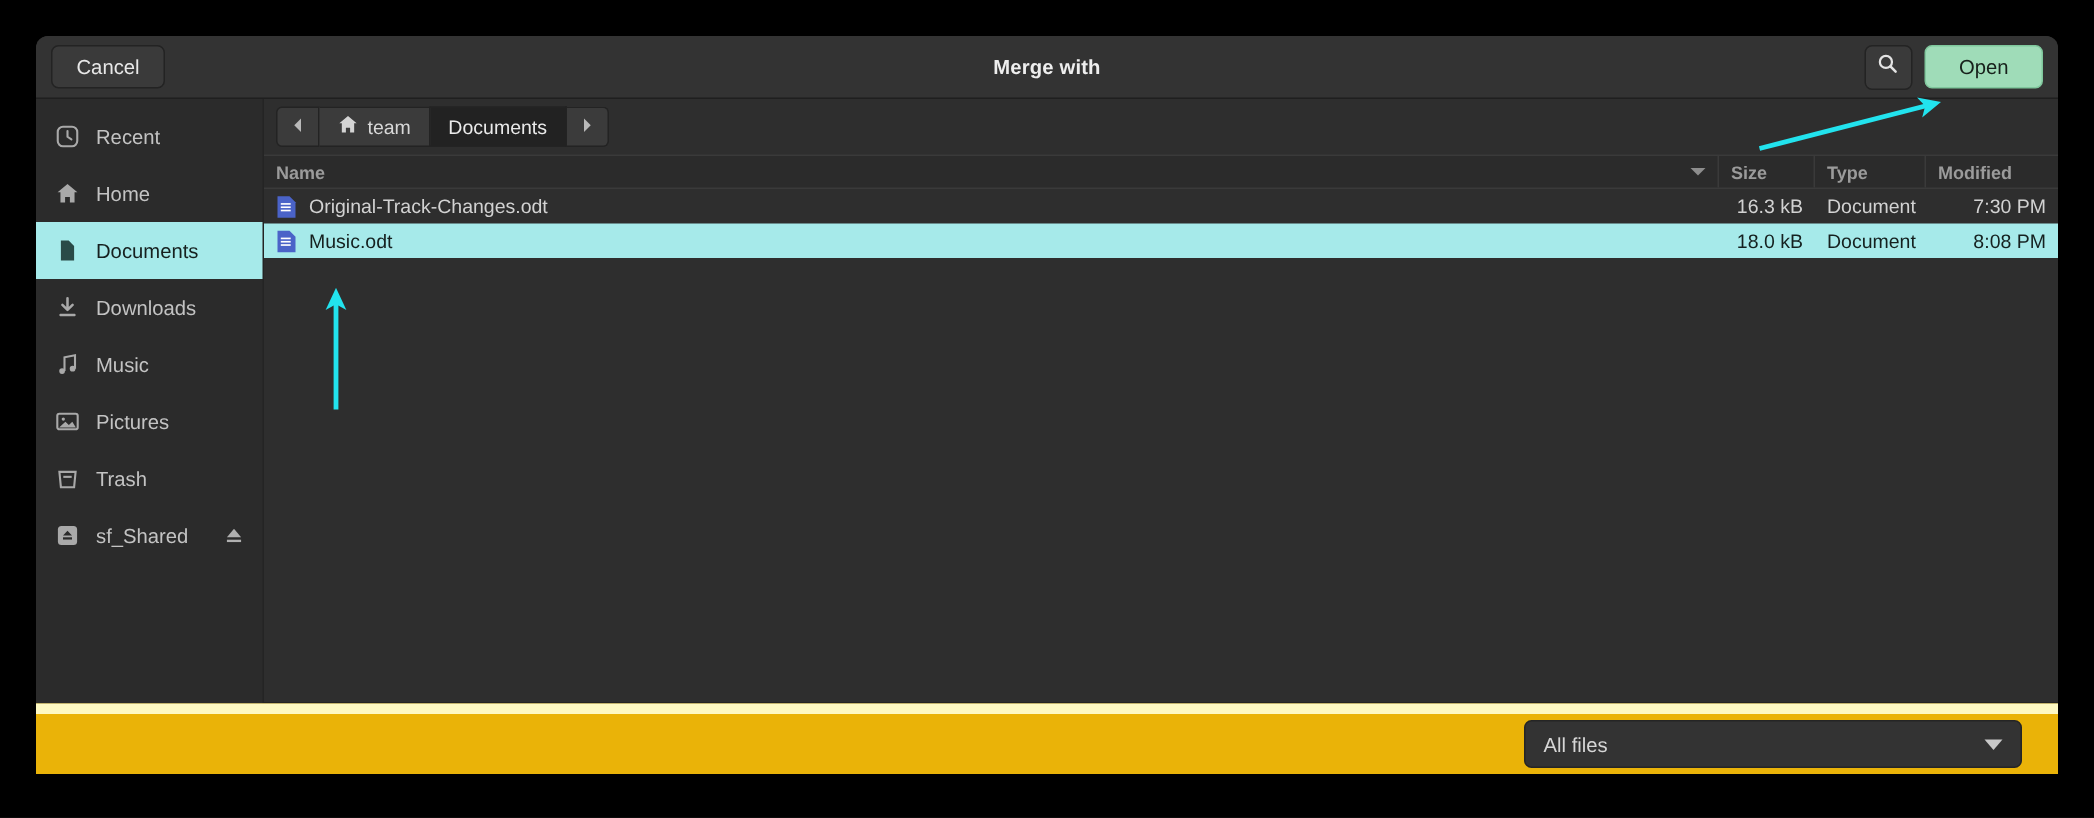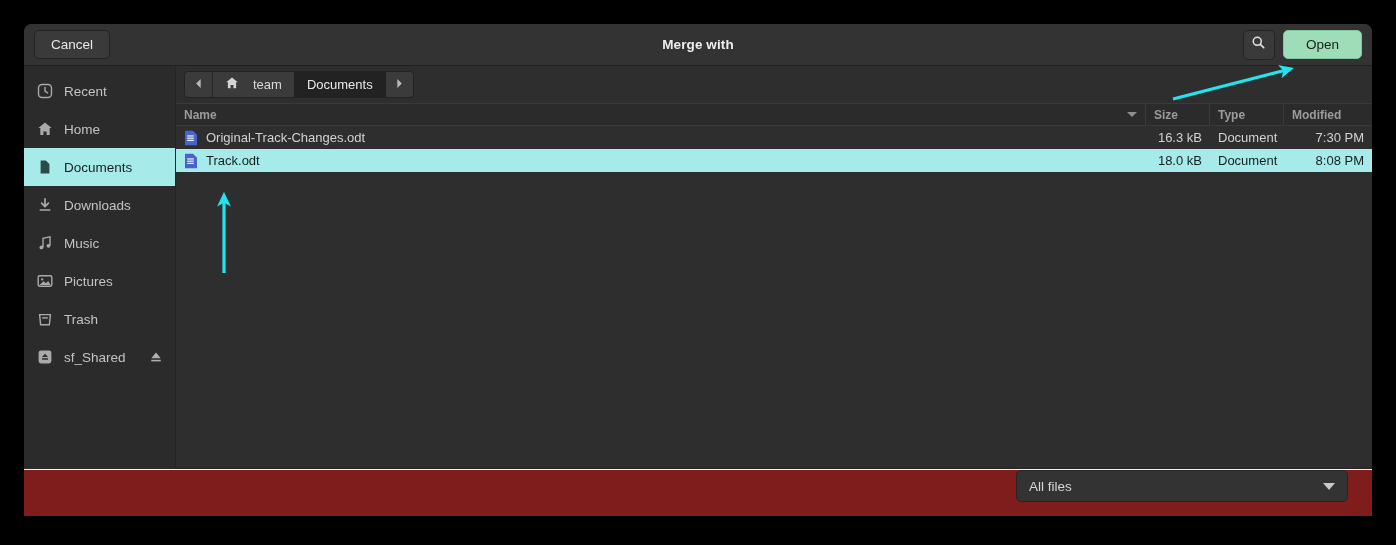--- a/index.html
+++ b/index.html
@@ -122,21 +122,21 @@
     flex: none;
   }
   .crumbs { display: flex; align-items: center; }
   .crumb {
     height: 27px;
     background: #3b3b3b;
     border: 1px solid #232323;
     border-left-width: 0;
     color: #d8d8d8;
     font-size: 13px;
-    display: flex; align-items: center; gap: 14px;
+    display: flex; align-items: center; gap: 6px;
     padding: 0 12px;
     cursor: pointer;
   }
   .crumb:first-child { border-left-width: 1px; border-radius: 4px 0 0 4px; }
   .crumb:last-child  { border-radius: 0 4px 4px 0; }
   .crumb.arrow { padding: 0 9px; color: #b9b9b9; }
   .crumb.active { background: #222222; color: #eaeaea; }
 
   .listhead {
     height: 23px;
@@ -184,23 +184,24 @@
   .cell.c-size { width: 64px; justify-content: flex-end; }
   .cell.c-type { width: 74px; }
   .cell.c-mod  { width: 88px; justify-content: flex-end; text-align: right; }
   .fileicon { width: 14px; height: 16px; flex: none; }
 
   .paneedge { height: 1px; background: #242424; flex: none; }
 
   
   .footer {
     height: 47px;
-    background: #7f1d1d;
-    border-top: 1px solid #fef9c3;
-    display: flex;
+    background: #eab308;
+    border-top: 7px solid #fef9c3;
+    display: flex;
+    align-items: center;
     justify-content: flex-end;
     padding: 0 24px;
     flex: none;
   }
   .filter {
     width: 332px; height: 32px;
     background: #333333;
     border: 1px solid #252525;
     border-radius: 5px;
     display: flex; align-items: center;
@@ -406,21 +407,21 @@
         <div class="row selected">
           <div class="cell c-name">
             <span class="fileicon">
               <svg width="14" height="16" viewBox="0 0 14 16">
                 <path d="M1 .8h8l4 4v10.4H1z" fill="#4a63c8"></path>
                 <rect x="3.2" y="5.4" width="6.6" height="1.1" fill="#ffffff"></rect>
                 <rect x="3.2" y="7.6" width="6.6" height="1.1" fill="#ffffff"></rect>
                 <rect x="3.2" y="9.8" width="6.6" height="1.1" fill="#ffffff"></rect>
               </svg>
             </span>
-            <span>Track.odt</span>
+            <span>Music.odt</span>
           </div>
           <div class="cell c-size">18.0 kB</div>
           <div class="cell c-type">Document</div>
           <div class="cell c-mod">8:08 PM</div>
         </div>
 
       </div>
 
       <div class="paneedge"></div>
     </div>

